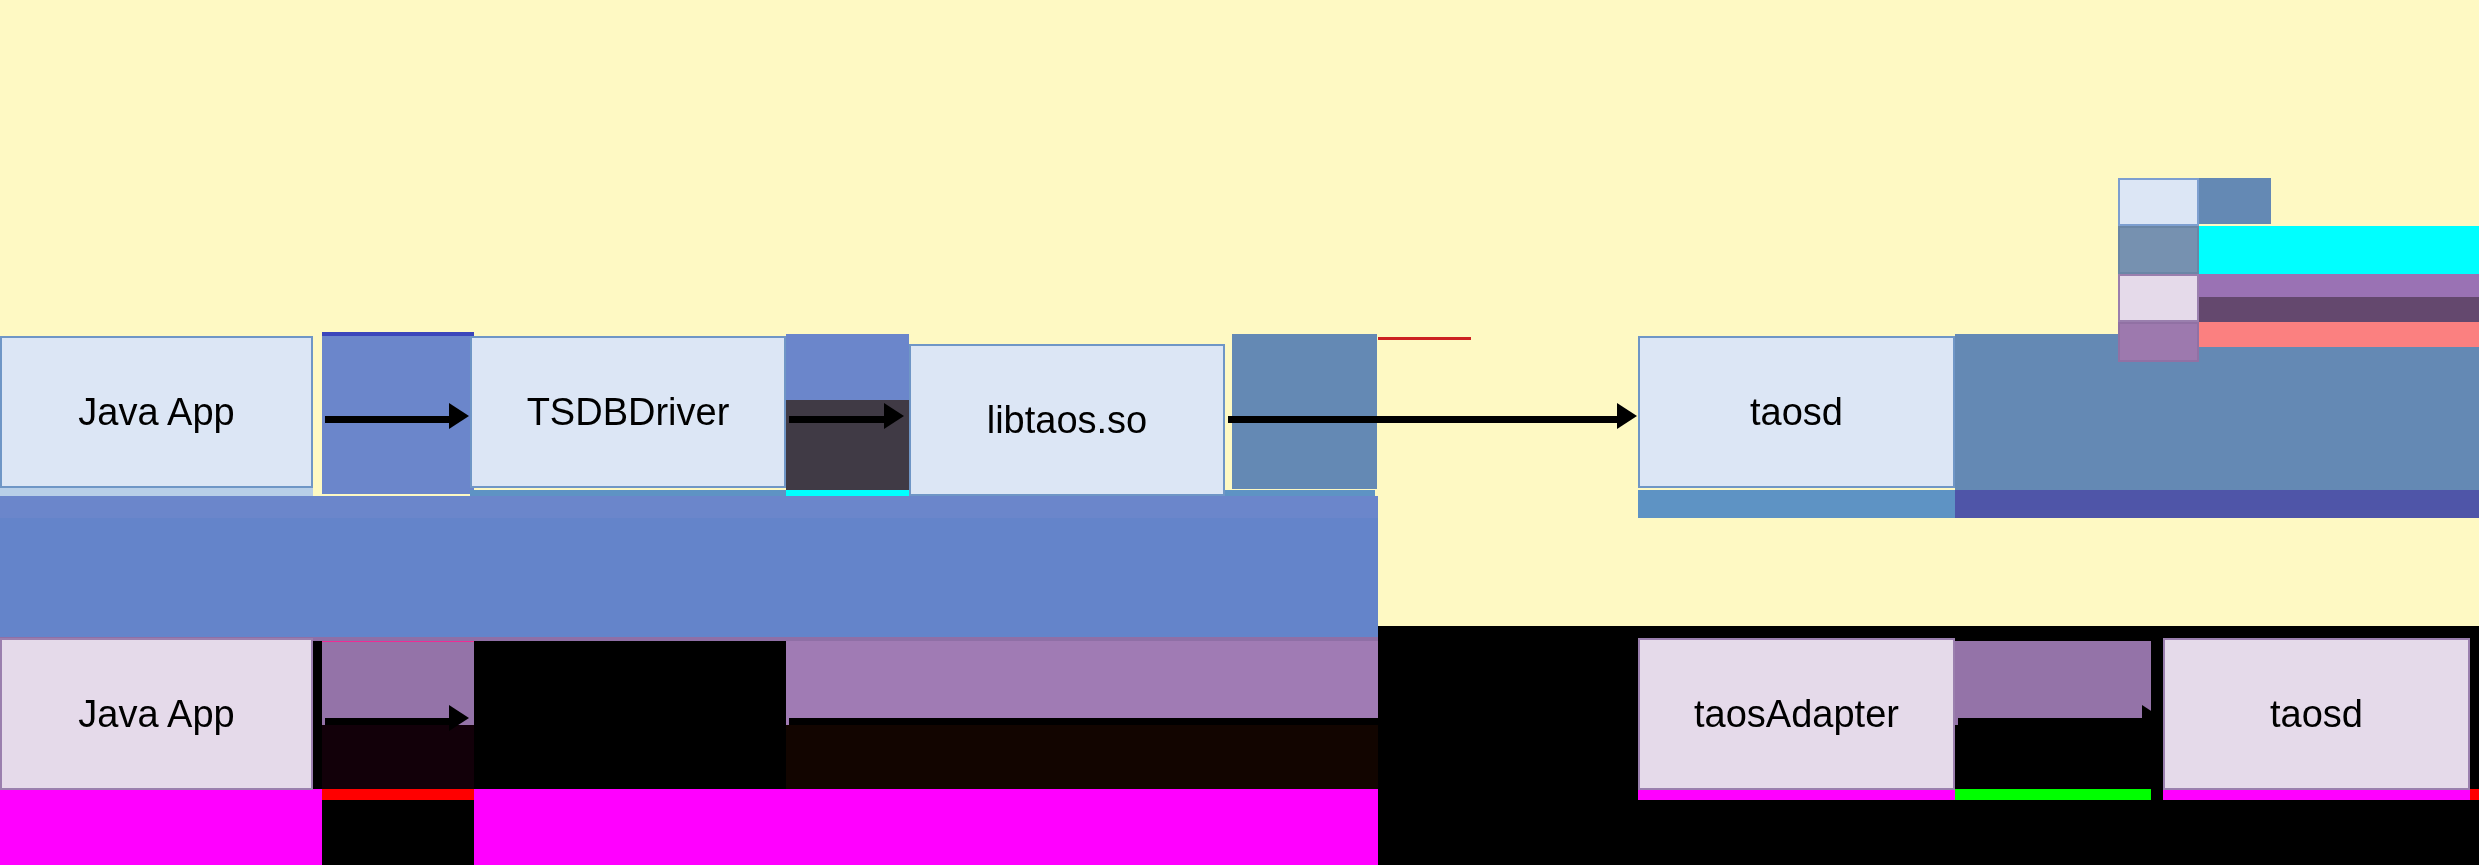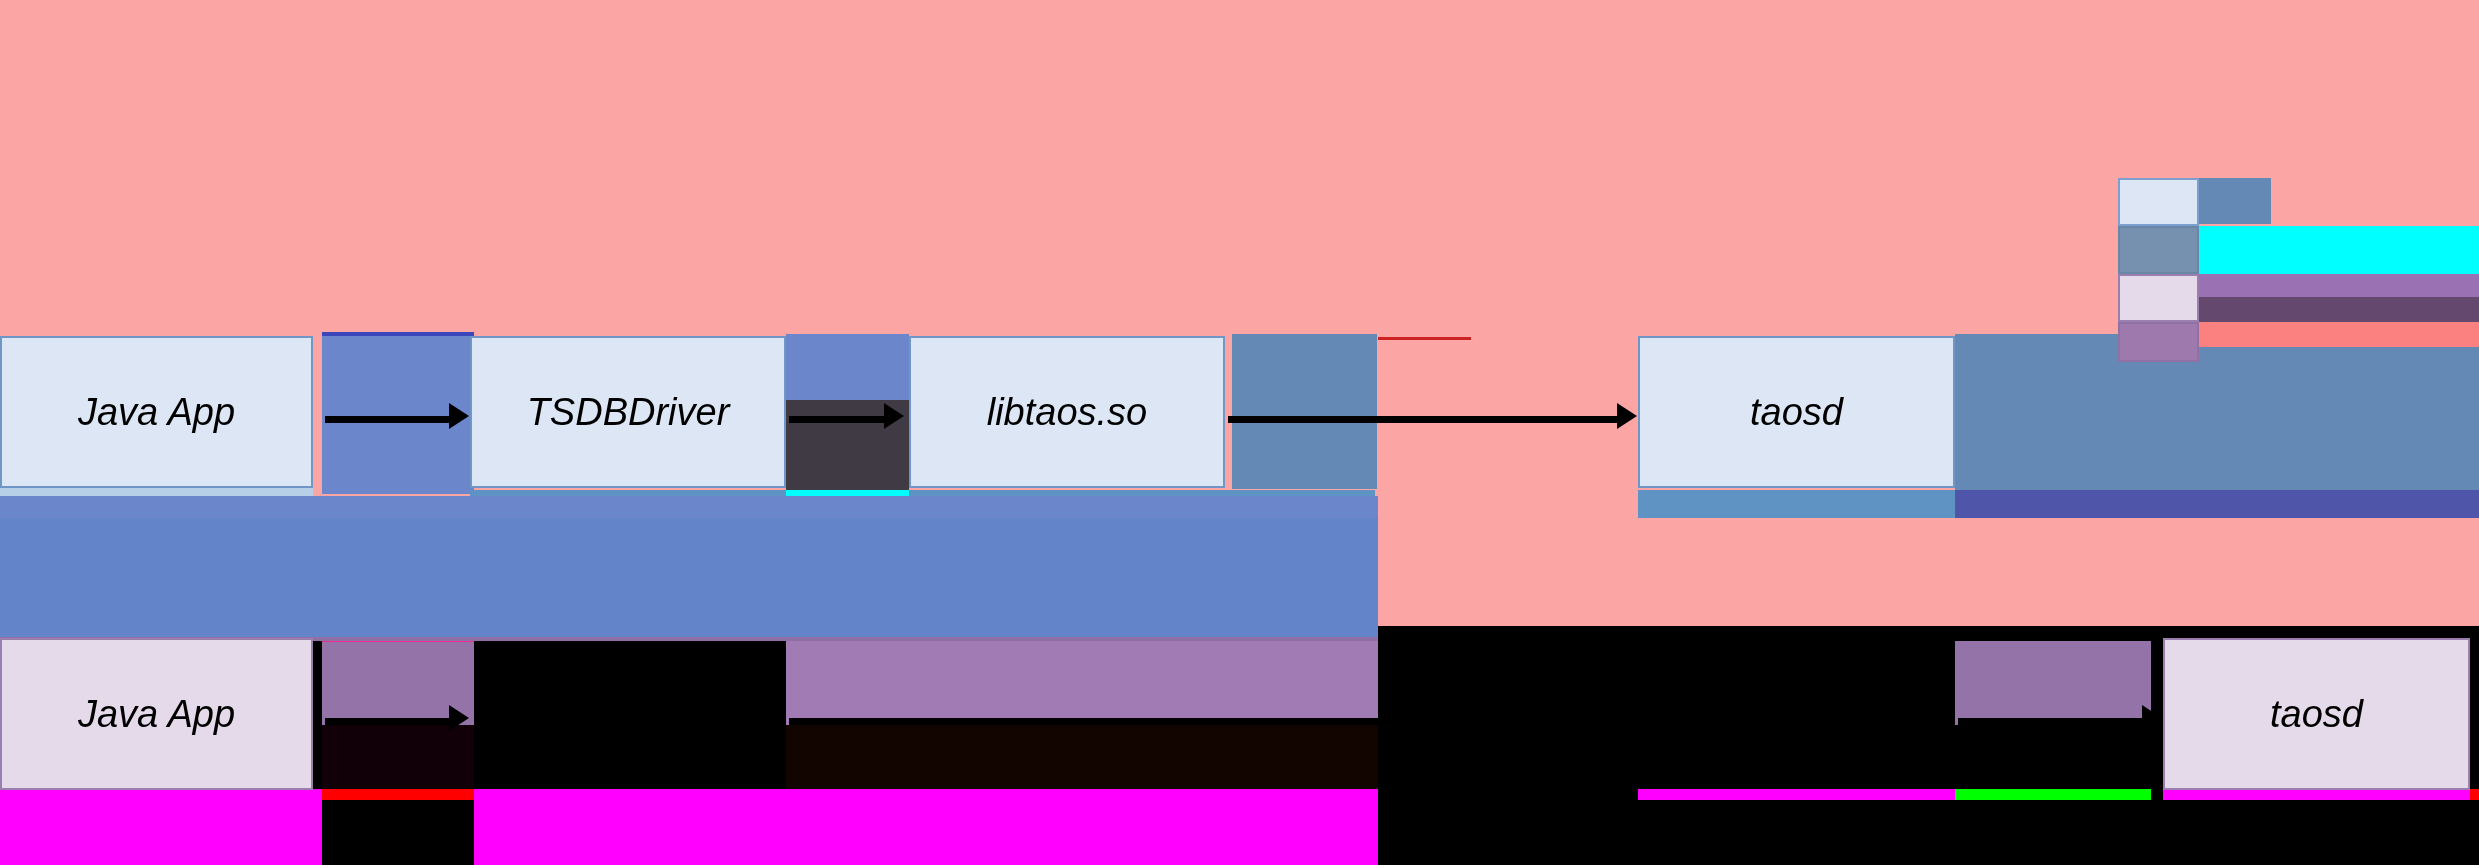--- a/index.html
+++ b/index.html
@@ -1,18 +1,18 @@
 <!DOCTYPE html>
 <html><head>
 <meta charset="utf-8">
 <style>
   html,body{margin:0;padding:0;background:#000;}
   body{width:2479px;height:865px;position:relative;overflow:hidden;
        font-family:"Liberation Sans","DejaVu Sans",sans-serif;}
-  .stage{position:absolute;left:0;top:0;width:2479px;height:626px;background:#fca5a5;font-style:italic;}
+  .stage{position:absolute;left:0;top:0;width:2479px;height:626px;background:#fef9c3;}
   .abs{position:absolute;}
   
   .node{display:flex;align-items:center;justify-content:center;
         font-size:38px;color:#000;line-height:1;text-align:center;
         box-sizing:border-box;}
   .node.blue{background:#dce6f5;border:2px solid #6f96c6;}
   .node.purple{background:#e5daea;border:2px solid #9a7fae;}
   
   .band{position:absolute;}
   .arrow-line{position:absolute;background:#000;height:7px;}
@@ -93,21 +93,21 @@
   <div class="arrow-line" style="left:325px;top:416px;width:125px;"></div>
   <div class="arrow-head" style="left:449px;top:403px;"></div>
 
   <div class="node blue abs" style="left:470px;top:336px;width:316px;height:152px;">
     <span>TSDBDriver</span>
   </div>
 
   <div class="arrow-line" style="left:789px;top:416px;width:96px;"></div>
   <div class="arrow-head" style="left:884px;top:403px;"></div>
 
-  <div class="node blue abs" style="left:909px;top:336px;width:316px;height:152px;">
+  <div class="node blue abs" style="left:909px;top:344px;width:316px;height:152px;">
     <span>libtaos.so</span>
   </div>
 
   <div class="arrow-line" style="left:1228px;top:416px;width:390px;"></div>
   <div class="arrow-head" style="left:1617px;top:403px;"></div>
 
   <div class="node blue abs" style="left:1638px;top:336px;width:317px;height:152px;">
     <span>taosd</span>
   </div>
 
@@ -115,20 +115,23 @@
     <span>Java App</span>
   </div>
 
   <div class="arrow-line" style="left:325px;top:718px;width:125px;"></div>
   <div class="arrow-head" style="left:449px;top:705px;"></div>
 
 
   <div class="arrow-line" style="left:789px;top:718px;width:800px;"></div>
   <div class="arrow-head" style="left:1588px;top:705px;"></div>
 
+  <div class="node purple abs" style="left:1638px;top:638px;width:317px;height:152px;">
+    <span>taosAdapter</span>
+  </div>
 
   <div class="arrow-line" style="left:1958px;top:718px;width:185px;"></div>
   <div class="arrow-head" style="left:2142px;top:705px;"></div>
 
   <div class="node purple abs" style="left:2163px;top:638px;width:307px;height:152px;">
     <span>taosd</span>
   </div>
 
 </div>
 

